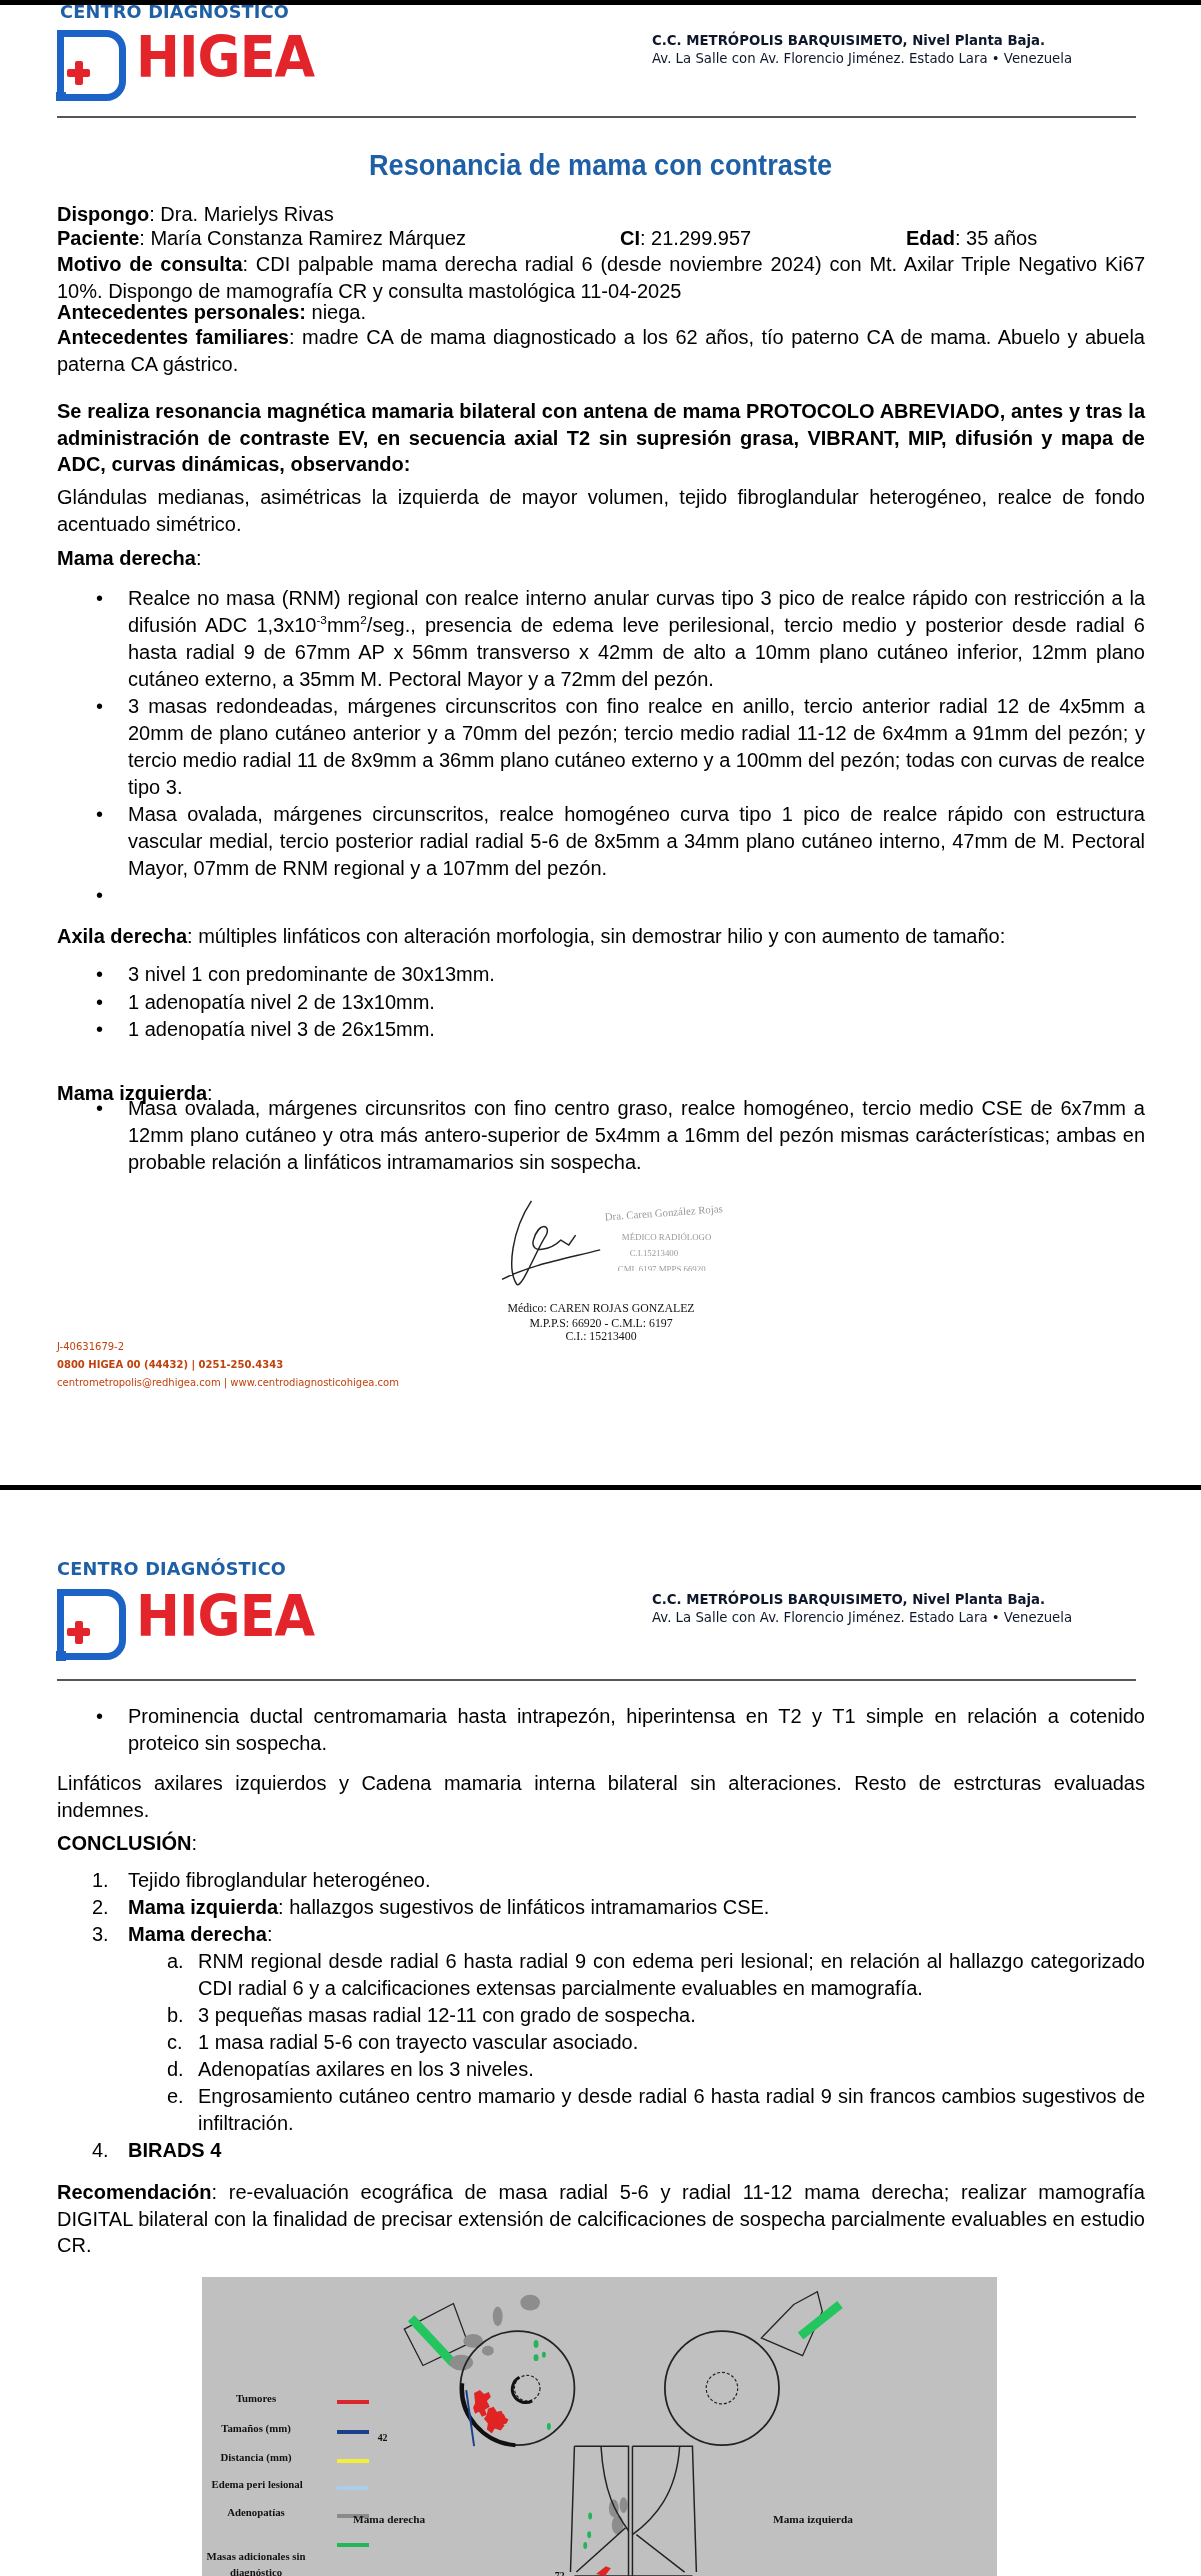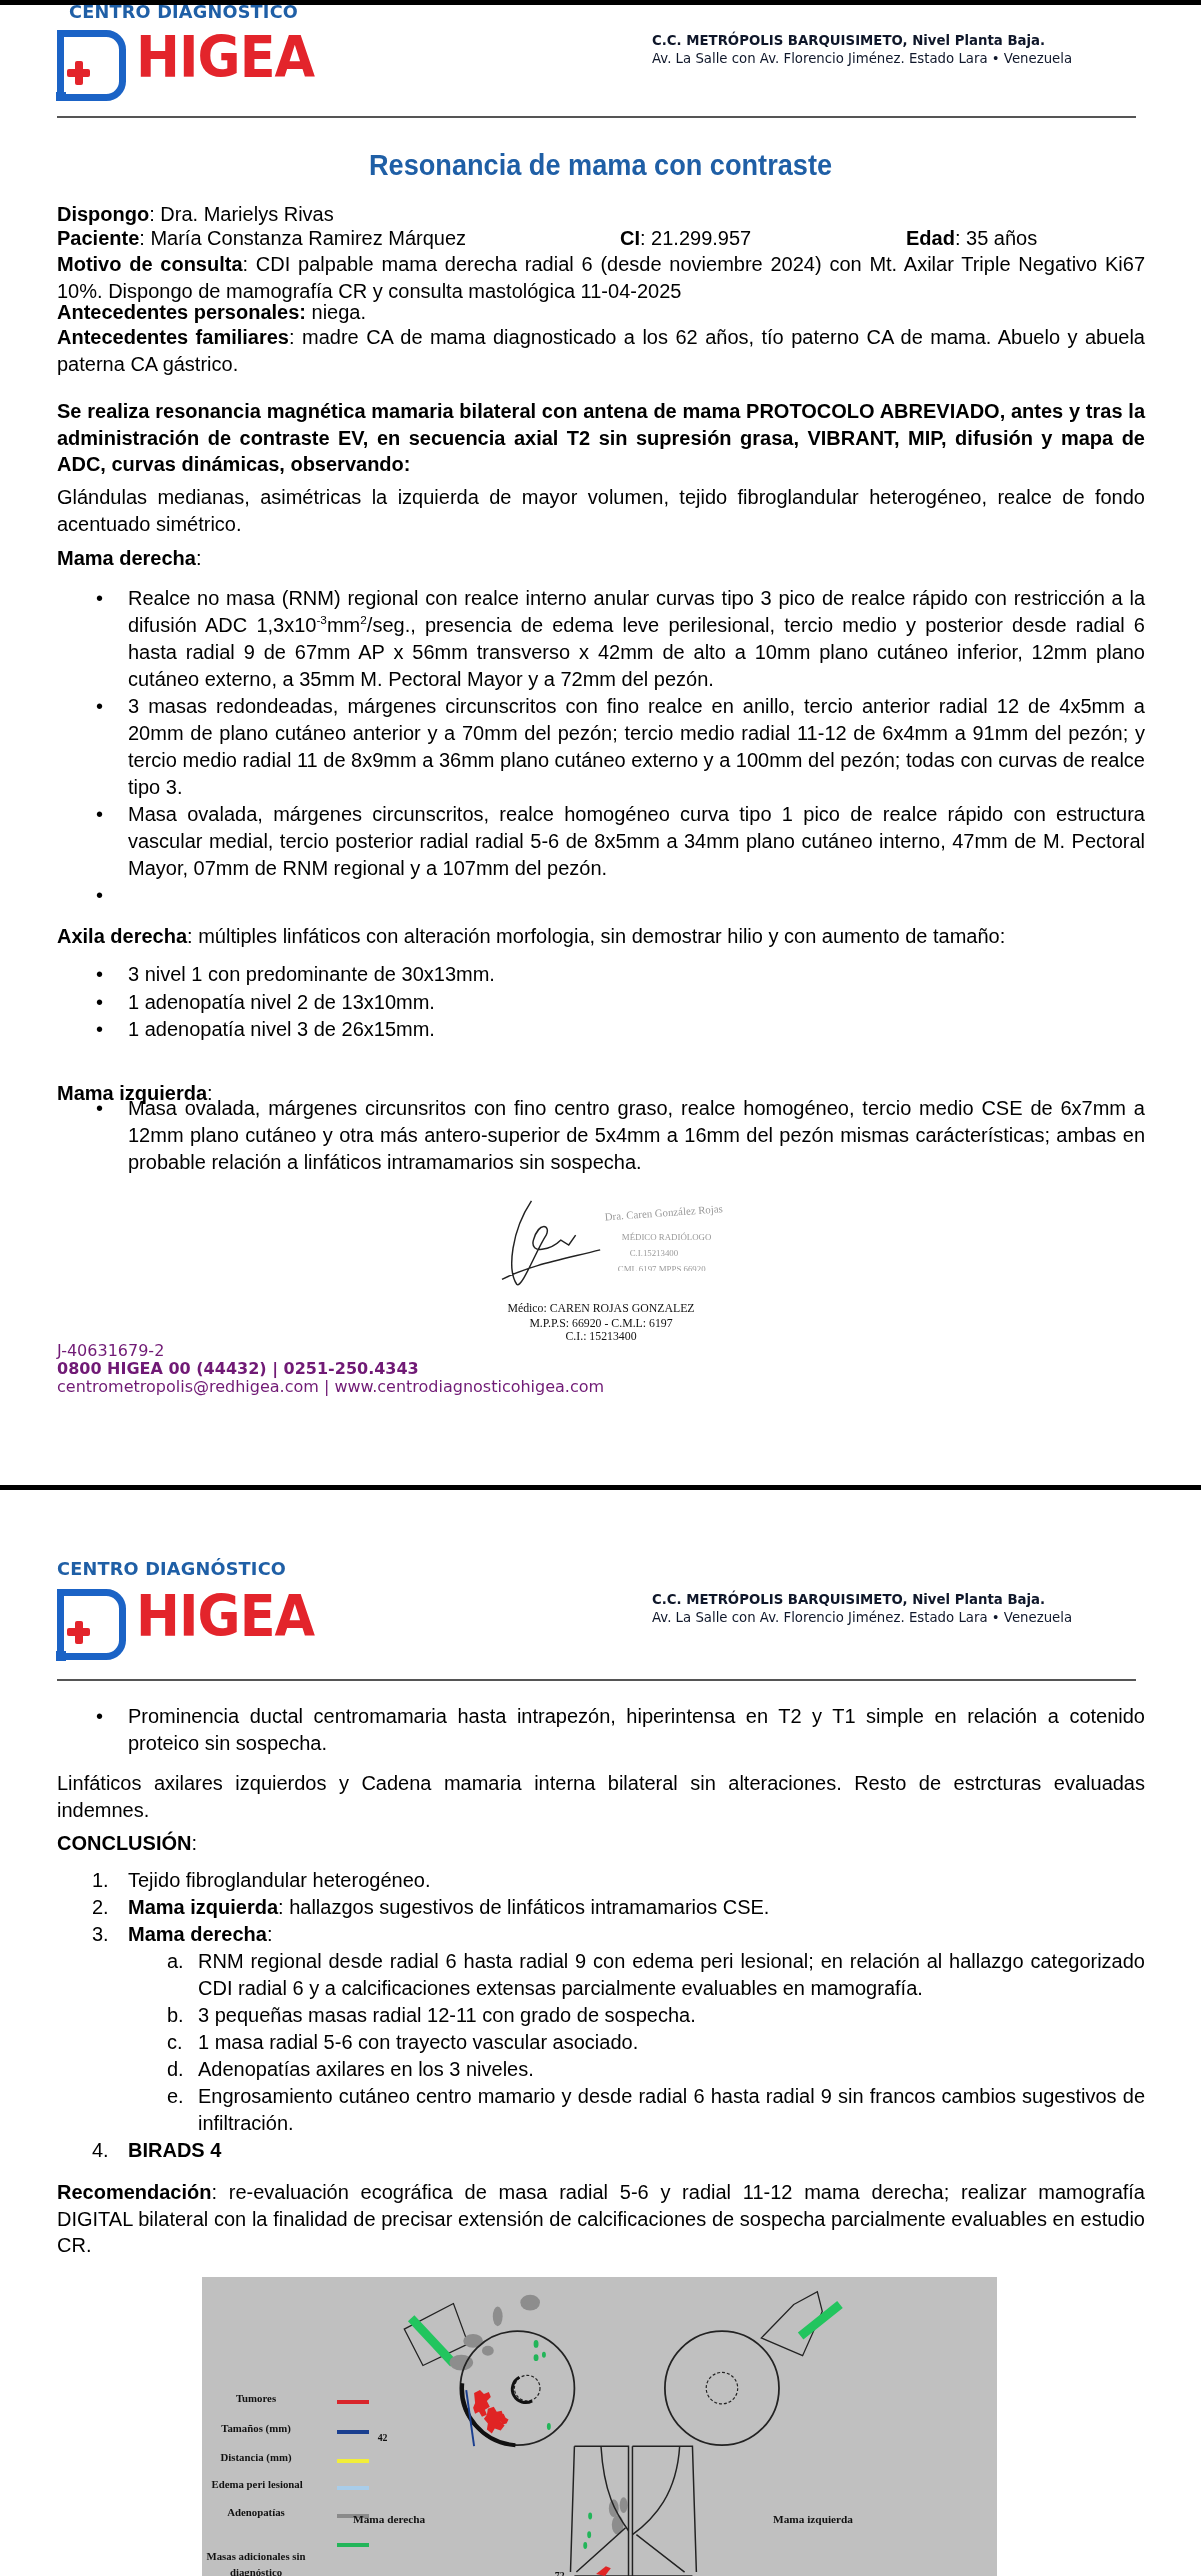--- a/index.html
+++ b/index.html
@@ -32,35 +32,35 @@
   .li .bullet { position: absolute; left: 39px; top: 0; }
   .ol-item { position: relative; padding-left: 71px; }
   .ol-item .num { position: absolute; left: 35px; top: 0; }
   .sub-item { position: relative; padding-left: 141px; text-align: justify; }
   .sub-item .num { position: absolute; left: 110px; top: 0; }
   sup { font-size: 11.8px; line-height: 0; vertical-align: super; }
 
   
   .sig-area { position: absolute; left: 492px; top: 1191px; width: 236px; height: 108px; }
   .sig-doc { position: absolute; font-family: "Liberation Serif", serif; font-size: 11.8px; text-align: center; color: #111; }
-  .footer-id { position: absolute; left: 57px; font-family: "DejaVu Sans", sans-serif; font-size: 16px; color: #701a75; }
+  .footer-id { position: absolute; left: 57px; font-family: "DejaVu Sans", sans-serif; font-size: 10px; color: #c2410c; }
   .footer-id.b { font-weight: bold; }
 
   
   .diagram { position: absolute; left: 202px; top: 2277px; width: 795px; height: 299px; background: #c0c0c0; overflow: hidden; }
   .legend-label { position: absolute; font-family: "Liberation Serif", serif; font-weight: bold; font-size: 10.8px; text-align: center; width: 108px; color: #111; }
   .legend-line { position: absolute; width: 31.5px; height: 3.9px; }
   .diagram-label { position: absolute; font-family: "Liberation Serif", serif; font-weight: bold; font-size: 11.3px; color: #111; }
 </style>
 </head>
 <body>
 
 <div class="black-bar" style="top:0;"></div>
 
-<div class="abs brand-top" style="left:69px; top:2px;">CENTRO DIAGNOSTICO</div>
+<div class="abs brand-top" style="left:60px; top:2px;">CENTRO DIAGNOSTICO</div>
 <div class="logo-wrap" style="left:57px; top:29.5px;">
   <div class="logo-box"></div>
   <div class="logo-cross"></div>
   <div class="logo-word">HIGEA</div>
 </div>
 <div class="addr b" style="top:33px;">C.C. METRÓPOLIS BARQUISIMETO, Nivel Planta Baja.</div>
 <div class="addr" style="top:51px;">Av. La Salle con Av. Florencio Jiménez. Estado Lara • Venezuela</div>
 <div class="divider" style="top:116px;"></div>
 
 <div class="title">Resonancia de mama con contraste</div>

